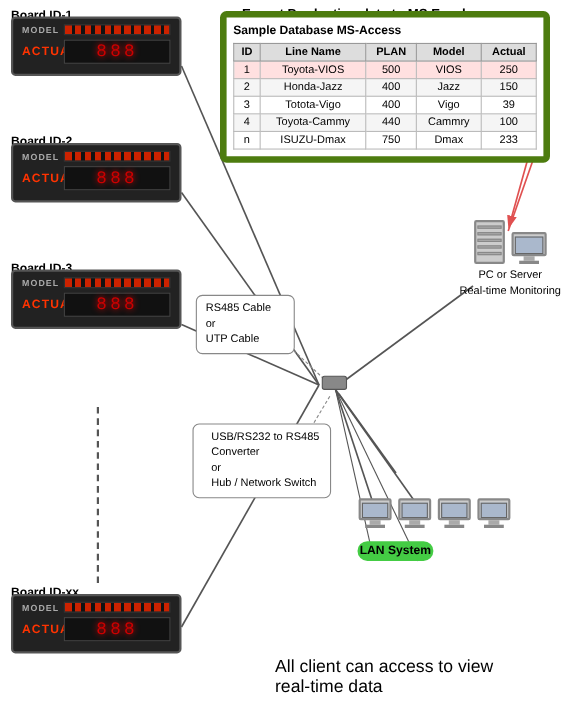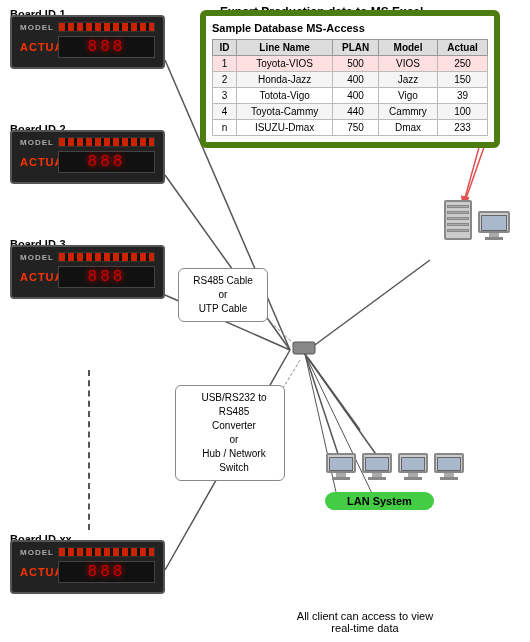--- a/index.html
+++ b/index.html
@@ -148,21 +148,20 @@
     }
 
     
     .callout {
       position: absolute;
       background: #fff;
       border: 1.5px solid #888;
       border-radius: 6px;
       padding: 5px 8px;
       font-size: 10px;
-      text-align: center;
       line-height: 1.4;
     }
 
     
     .pc-image {
       position: absolute;
       top: 200px;
       right: 20px;
       text-align: center;
     }
@@ -172,21 +171,21 @@
       text-align: center;
       line-height: 1.4;
     }
 
     
     .lan-badge {
       position: absolute;
       background: #44cc44;
       color: #000;
       border-radius: 12px;
-      padding: 3px 22px;
+      padding: 3px 2px;
       font-size: 11px;
       font-weight: bold;
     }
 
     
     .computer-icon {
       display: inline-block;
       text-align: center;
       margin: 3px;
     }
@@ -238,23 +237,22 @@
     .computers-group {
       position: absolute;
       display: flex;
       flex-wrap: wrap;
       width: 180px;
       justify-content: center;
     }
 
     .all-client-label {
       position: absolute;
-      font-size: 11px;
-      color: #000;
-      text-align: center;
+      font-size: 16px;
+      color: #000;
     }
   </style>
 </head>
 <body>
 
 <svg class="arrow-svg" xmlns="http://www.w3.org/2000/svg">
 
   <line x1="165" y1="60" x2="290" y2="350" stroke="#555" stroke-width="1.5"></line>
 
   <line x1="165" y1="175" x2="290" y2="350" stroke="#555" stroke-width="1.5"></line>
@@ -393,21 +391,21 @@
   <div class="display-row">
     <span class="display-label actual-label">ACTUAL</span>
     <div class="seg-display">888</div>
   </div>
 </div>
 
 <div class="callout" style="top: 268px; left: 178px; width: 90px;">
   RS485 Cable<br>or<br>UTP Cable
 </div>
 
-<div class="callout" style="top: 385px; left: 175px; width: 110px; padding-left: 16px;">
+<div class="callout" style="top: 385px; left: 175px; width: 126px; padding-left: 16px;">
   USB/RS232 to RS485<br>Converter<br>or<br>Hub / Network Switch
 </div>
 
 <div class="pc-image">
   <div style="display:flex; align-items:flex-end; gap:6px; justify-content:center;">
 
     <div style="text-align:center;">
       <div class="server-box">
         <div class="server-slot"></div>
         <div class="server-slot"></div>
@@ -418,20 +416,21 @@
     </div>
 
     <div style="text-align:center;">
       <div class="monitor">
         <div class="monitor-screen"></div>
       </div>
       <div class="monitor-stand"></div>
       <div class="monitor-base"></div>
     </div>
   </div>
+  <div class="pc-label" style="margin-top:4px;">PC or Server<br>Real-time Monitoring</div>
 </div>
 
 <div class="computers-group" style="top: 450px; left: 305px;">
 
   <div class="computer-icon">
     <div class="monitor" style="width:30px;height:20px;">
       <div class="monitor-screen" style="width:24px;height:14px;"></div>
     </div>
     <div class="monitor-stand"></div>
     <div class="monitor-base"></div>

